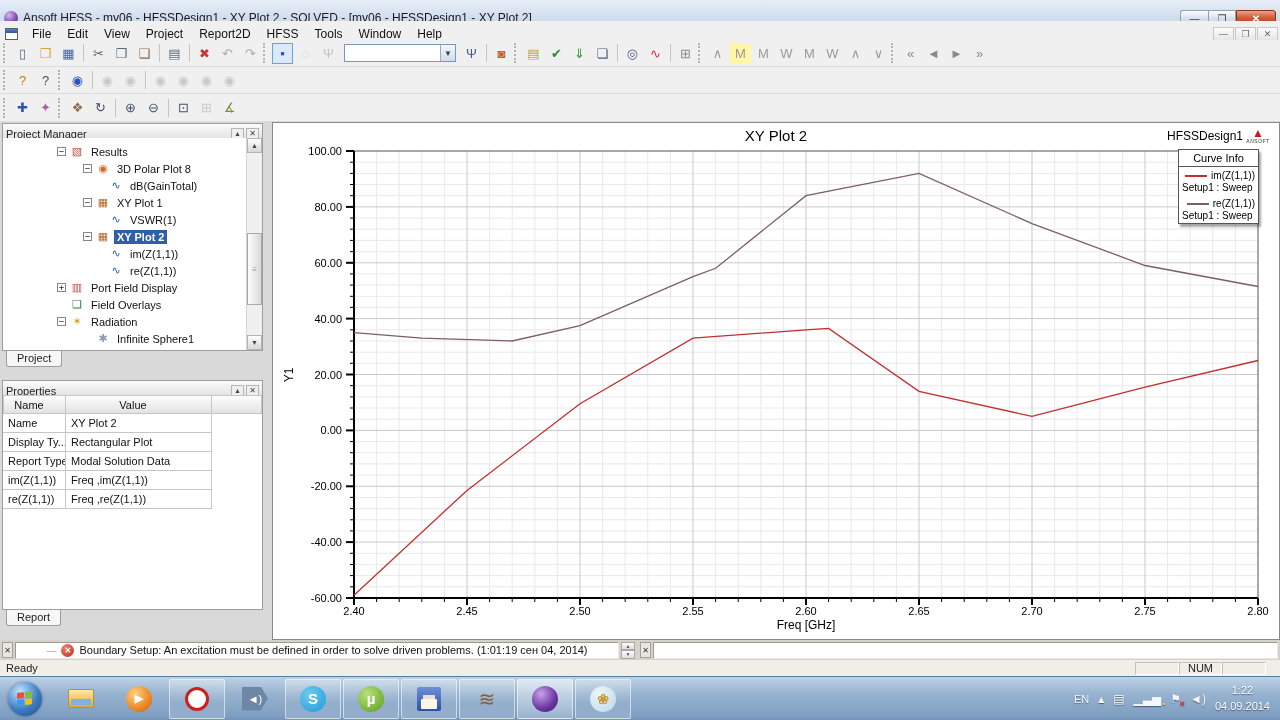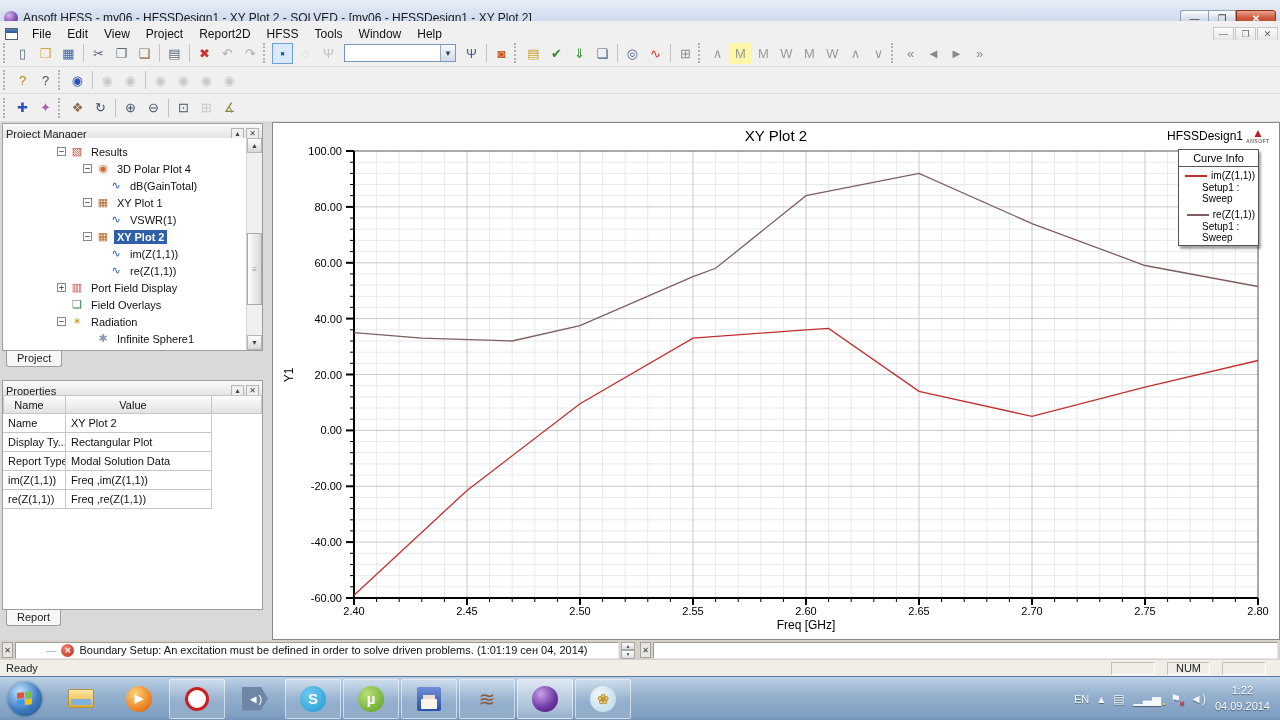--- a/index.html
+++ b/index.html
@@ -101,21 +101,21 @@
   #ansoft-logo .tri{color:#c41f1f;font-size:12px;}
   #ansoft-logo .txt{font-size:5px;color:#333;letter-spacing:.5px;}
   #chart-svg{position:absolute;left:0;top:0;font-family:"Liberation Sans",sans-serif;}
   #legend{position:absolute;right:20px;top:26px;width:81px;background:#fff;border:1px solid #555;
     box-shadow:2px 3px 2px rgba(0,0,0,.35);font-size:10px;}
   #legend-title{text-align:center;font-size:11px;padding:2px 0;border-bottom:1px solid #555;color:#000;}
   .leg-entry{padding:3px 3px 2px 3px;}
   .leg-line1{display:flex;align-items:center;justify-content:flex-end;gap:4px;}
   .leg-swatch{width:22px;height:2px;flex:0 0 auto;}
   .leg-name{color:#000;}
-  .leg-sub{color:#000;margin-top:1px;margin-left:20px;}
+  .leg-sub{color:#000;margin-top:1px;}
 
   
   #messagebar{position:absolute;left:0;top:640px;width:1280px;height:20px;background:#d6d2ca;
     display:flex;align-items:center;}
   .msg-close{width:11px;height:16px;border:1px solid #a0a0a0;background:#e8e6e0;color:#333;font-size:8px;
     display:flex;align-items:center;justify-content:center;margin:0 2px;flex:0 0 auto;}
   .msg-field{height:17px;background:#fff;border:1px solid #9a9a9a;border-bottom-color:#e8e8e8;
     border-right-color:#e8e8e8;display:flex;align-items:center;overflow:hidden;}
   #msg-field-left{width:604px;justify-content:center;gap:5px;}
   #msg-dash{color:#aaa;font-size:10px;}
@@ -125,21 +125,21 @@
   #msg-spinner{width:14px;height:17px;display:flex;flex-direction:column;margin-left:2px;flex:0 0 auto;}
   #msg-spinner div{flex:1;border:1px solid #a8a8a8;background:linear-gradient(#fcfcfc,#dedede);
     font-size:5px;color:#555;display:flex;align-items:center;justify-content:center;}
   #msg-divider{width:3px;height:20px;}
   #msg-field-right{flex:1;margin-right:2px;}
 
   
   #statusbar{position:absolute;left:0;top:660px;width:1280px;height:16px;background:#f0eee7;
     display:flex;align-items:center;font-size:11px;color:#222;}
   #status-ready{padding-left:6px;}
-  #status-cells{margin-left:auto;display:flex;gap:12px;margin-right:14px;}
+  #status-cells{margin-left:auto;display:flex;gap:0;margin-right:14px;}
   .status-cell{height:13px;border:1px solid #c2c0b8;border-bottom-color:#fff;border-right-color:#fff;
     background:#f0eee7;padding:0 8px;display:flex;align-items:center;}
   .status-cell.empty{width:44px;}
 
   
   #taskbar{position:absolute;left:0;top:676px;width:1280px;height:44px;
     background:linear-gradient(#bdd2e6,#96b2cf 40%,#7f9fc2 90%,#7495b9);border-top:1px solid #5a7aa0;
     display:flex;align-items:center;}
   #start-orb{width:34px;height:34px;border-radius:50%;margin:0 10px 0 8px;position:relative;flex:0 0 auto;
     background:radial-gradient(circle at 35% 28%,#bfe3ff,#3e7cc0 55%,#1b4d8c);box-shadow:0 0 3px rgba(0,0,0,.4);}
@@ -292,21 +292,21 @@
     <div id="pm-body" class="panel-body">
       <div id="tree">
           <div class="tree-row" style="padding-left: 54px;">
             <span class="tree-exp">−</span>
             <span class="tree-ico" style="color: rgb(181, 73, 58);">▧</span>
             <span class="tree-label">Results</span>
           </div>
           <div class="tree-row" style="padding-left: 80px;">
             <span class="tree-exp">−</span>
             <span class="tree-ico" style="color: rgb(207, 106, 45);">◉</span>
-            <span class="tree-label">3D Polar Plot 4</span>
+            <span class="tree-label">3D Polar Plot 8</span>
           </div>
           <div class="tree-row" style="padding-left: 106px;">
             <span class="tree-ico" style="color: rgb(43, 95, 194);">∿</span>
             <span class="tree-label">dB(GainTotal)</span>
           </div>
           <div class="tree-row" style="padding-left: 80px;">
             <span class="tree-exp">−</span>
             <span class="tree-ico" style="color: rgb(176, 106, 46);">▦</span>
             <span class="tree-label">XY Plot 1</span>
           </div>

